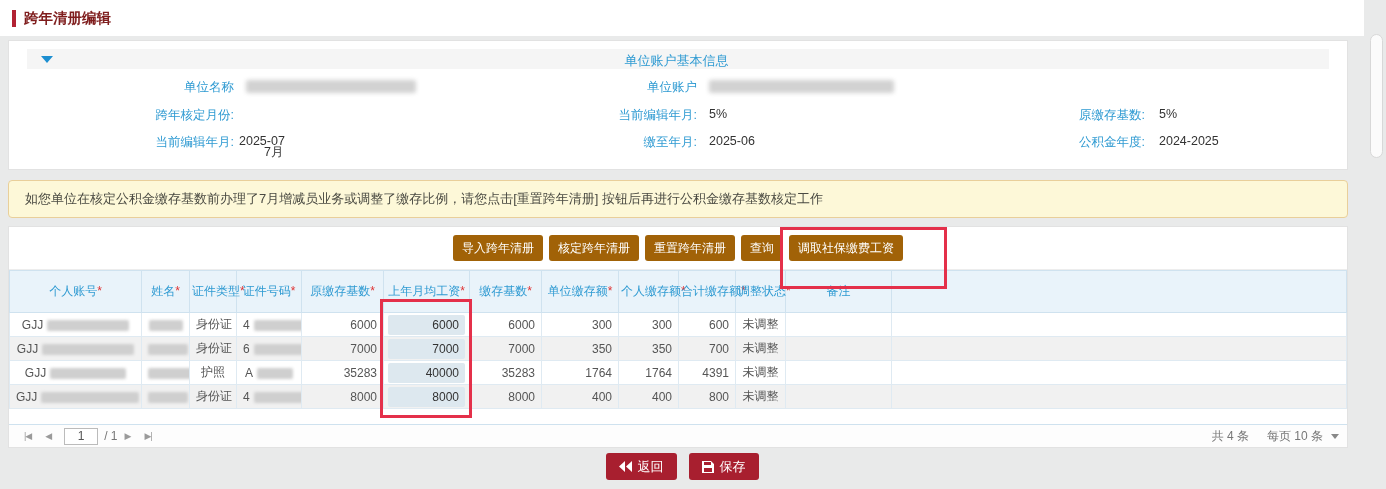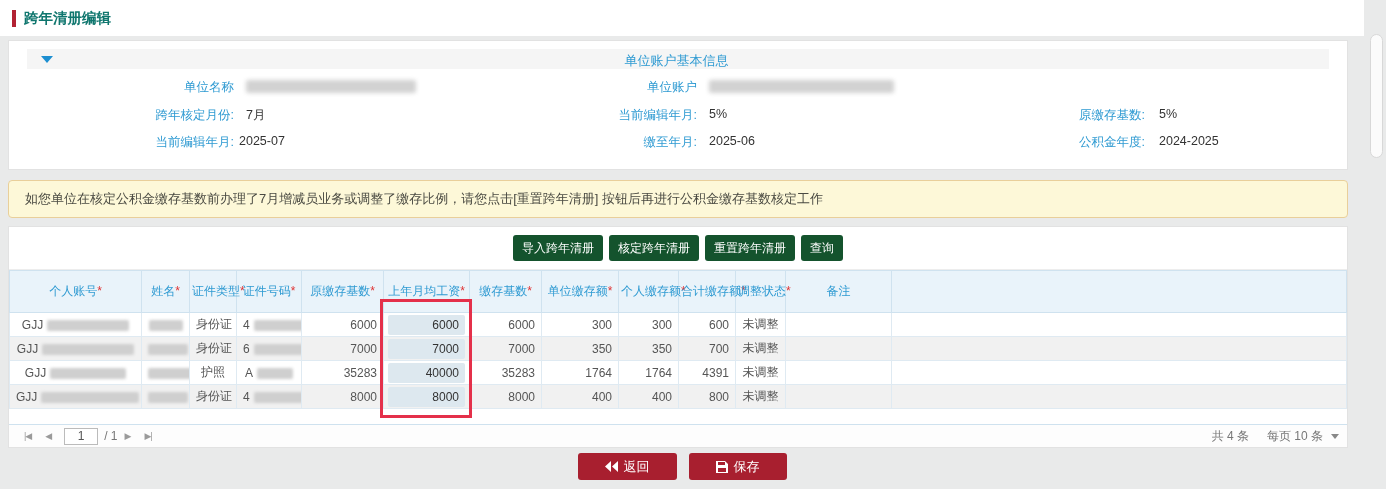--- a/index.html
+++ b/index.html
@@ -1,39 +1,39 @@
 <!DOCTYPE html>
 <html><head>
 <meta charset="utf-8">
 <style>
   * { margin:0; padding:0; box-sizing:border-box; }
   html,body { width:1386px; height:489px; background:#e9eaea; font-family:"Liberation Sans",sans-serif; overflow:hidden; position:relative; }
 
   
   .titlebar { position:absolute; left:0; top:0; width:1364px; height:36px; background:#ffffff; }
   .title-accent { position:absolute; left:12px; top:10px; width:4px; height:17px; background:#b22233; }
-  .page-title { position:absolute; left:24px; top:9px; font-size:14.5px; font-weight:bold; color:#0f766e; }
+  .page-title { position:absolute; left:24px; top:9px; font-size:14.5px; font-weight:bold; color:#7f1d1d; }
 
   
   .info-card { position:absolute; left:8px; top:40px; width:1340px; height:130px; background:#fff; border:1px solid #e2e2e2; }
   .collapse-bar { position:absolute; left:18px; right:18px; top:8px; height:20px; background:#f5f5f5; }
   .tri-down { position:absolute; left:14px; top:7px; width:0; height:0; border-left:6px solid transparent; border-right:6px solid transparent; border-top:7px solid #1d8fd1; }
   .panel-title { position:absolute; left:0; right:3px; top:3px; text-align:center; color:#2e9ad2; font-size:13px; }
   .f-row { position:absolute; left:0; right:0; height:18px; }
   .f-label { position:absolute; text-align:right; color:#2e9ad2; font-size:12.5px; }
   .f-value { position:absolute; color:#333; font-size:12.5px; }
   .redact { display:inline-block; background:#d2d2d2; border-radius:2px; height:13px; filter:blur(2px); vertical-align:middle; }
 
   
   .notice { position:absolute; left:8px; top:180px; width:1340px; height:38px; background:#fdf8d8; border:1px solid #e9cf9a; border-radius:4px; display:flex; align-items:center; padding:0 16px; font-size:13px; color:#4a4a42; }
 
   
   .table-card { position:absolute; left:8px; top:226px; width:1340px; height:222px; background:#fff; border:1px solid #e2e2e2; }
   .btn-row { position:relative; padding-top:8px; height:34px; display:flex; justify-content:center; gap:6px; }
-  .rbtn { height:26px; background:#14532d; color:#fff; border:none; border-radius:3px; font-size:12px; padding:0 9px; font-family:inherit; cursor:pointer; white-space:nowrap; }
+  .rbtn { height:26px; background:#a16207; color:#fff; border:none; border-radius:3px; font-size:12px; padding:0 9px; font-family:inherit; cursor:pointer; white-space:nowrap; }
   .last-btn-wrap { position:relative; display:inline-block; }
   .ann2 { position:absolute; left:-9px; top:-8px; right:-44px; bottom:-28px; border:3px solid #e4304a; pointer-events:none; z-index:30; }
   .divider { height:1px; background:#ededed; margin-top:8px; }
   .export-row { height:33px; display:flex; align-items:center; justify-content:flex-end; padding-right:8px; }
   .export-btn { background:#fff; border:1px solid #cccccc; border-radius:3px; color:#c2303f; font-size:12px; padding:3px 11px; font-family:inherit; cursor:pointer; }
 
   table.grid { border-collapse:collapse; table-layout:fixed; width:1338px; }
   .grid th { height:26px; background:#e9f3fa; border:1px solid #cfe2ef; color:#2e9ad2; font-size:12px; font-weight:normal; text-align:center; white-space:nowrap; overflow:visible; padding:12px 2px; }
   .grid th .req { color:#e03333; }
   .grid td { height:24px; border:1px solid #dfeaf2; font-size:12px; color:#555; padding:0 6px; white-space:nowrap; overflow:hidden;text-align:center; }
@@ -47,21 +47,21 @@
   
   .pager { position:absolute; left:0; right:0; bottom:0; height:23px; border-top:1px solid #cfe2ef; background:#fdfdfd; display:flex; align-items:center; font-size:12px; color:#777; padding:0 8px; }
   .pg-btn { color:#9a9a9a; font-size:9px; margin:0 7px; cursor:pointer; letter-spacing:-1px; }
   .pg-input { width:34px; height:17px; border:1px solid #bbb; text-align:center; font-size:12px; color:#555; margin:0 6px; font-family:inherit; }
   .pager-right { margin-left:auto; display:flex; align-items:center; gap:18px; color:#777; }
   .pp-select { display:flex; align-items:center; gap:8px; cursor:pointer; }
   .chev { width:0; height:0; border-left:4px solid transparent; border-right:4px solid transparent; border-top:5px solid #888; }
 
   
   .footer { position:absolute; left:0; right:22px; top:453px; display:flex; justify-content:center; gap:12px; }
-  .fbtn { height:27px; background:#a81f2f; color:#fff; border:none; border-radius:3px; font-size:13px; padding:0 27px; font-family:inherit; cursor:pointer; display:flex; align-items:center; gap:6px; }
+  .fbtn { height:27px; background:#a81f2f; color:#fff; border:none; border-radius:3px; font-size:13px; padding:0 13px; font-family:inherit; cursor:pointer; display:flex; align-items:center; gap:6px; }
 
   
   .scroll-rail { position:absolute; right:0; top:0; width:22px; height:489px; background:#e9eaea; }
   .scroll-thumb { position:absolute; right:3px; top:34px; width:13px; height:124px; background:#fbfbfb; border:1px solid #d8d8d8; border-radius:7px; }
 </style>
 </head>
 <body>
 
 <div class="titlebar">
   <div class="title-accent"></div>
@@ -75,21 +75,21 @@
   </div>
   <div id="info-fields">
       <div class="f-row" style="top: 38px;">
         <span class="f-label" style="width: 200px; left: 25px;">单位名称</span>
         <span class="f-value" style="left: 237px;"><span class="redact" style="width: 170px;"></span></span>
         <span class="f-label" style="width: 200px; left: 488px;">单位账户</span>
         <span class="f-value" style="left: 700px;"><span class="redact" style="width: 185px;"></span></span>
       </div>
       <div class="f-row" style="top: 66px;">
         <span class="f-label" style="width: 200px; left: 25px;">跨年核定月份:</span>
-        <span class="f-value" style="left: 237px;">7月</span>
+        <span class="f-value" style="left: 255px; margin-top: 37px;">7月</span>
         <span class="f-label" style="width: 200px; left: 488px;">当前编辑年月:</span>
         <span class="f-value" style="left: 700px;">5%</span>
         <span class="f-label" style="width: 200px; left: 936px;">原缴存基数:</span>
         <span class="f-value" style="left: 1150px;">5%</span>
       </div>
       <div class="f-row" style="top: 93px;">
         <span class="f-label" style="width: 200px; left: 25px;">当前编辑年月:</span>
         <span class="f-value" style="left: 230px;">2025-07</span>
         <span class="f-label" style="width: 200px; left: 488px;">缴至年月:</span>
         <span class="f-value" style="left: 700px;">2025-06</span>
@@ -102,20 +102,21 @@
 <div class="notice">
   <span>如您单位在核定公积金缴存基数前办理了7月增减员业务或调整了缴存比例，请您点击[重置跨年清册] 按钮后再进行公积金缴存基数核定工作</span>
 </div>
 
 <div class="table-card">
   <div class="btn-row" id="btn-row">
       <button class="rbtn">导入跨年清册</button>
       <button class="rbtn">核定跨年清册</button>
       <button class="rbtn">重置跨年清册</button>
       <button class="rbtn">查询</button>
+      <span class="last-btn-wrap"><button class="rbtn">调取社保缴费工资</button><span class="ann2"></span></span>
     </div>
   <div class="divider"></div>
   <table class="grid">
     <colgroup id="grid-cols">
         <col style="width: 132px;">
         <col style="width: 48px;">
         <col style="width: 47px;">
         <col style="width: 65px;">
         <col style="width: 82px;">
         <col style="width: 86px;">

